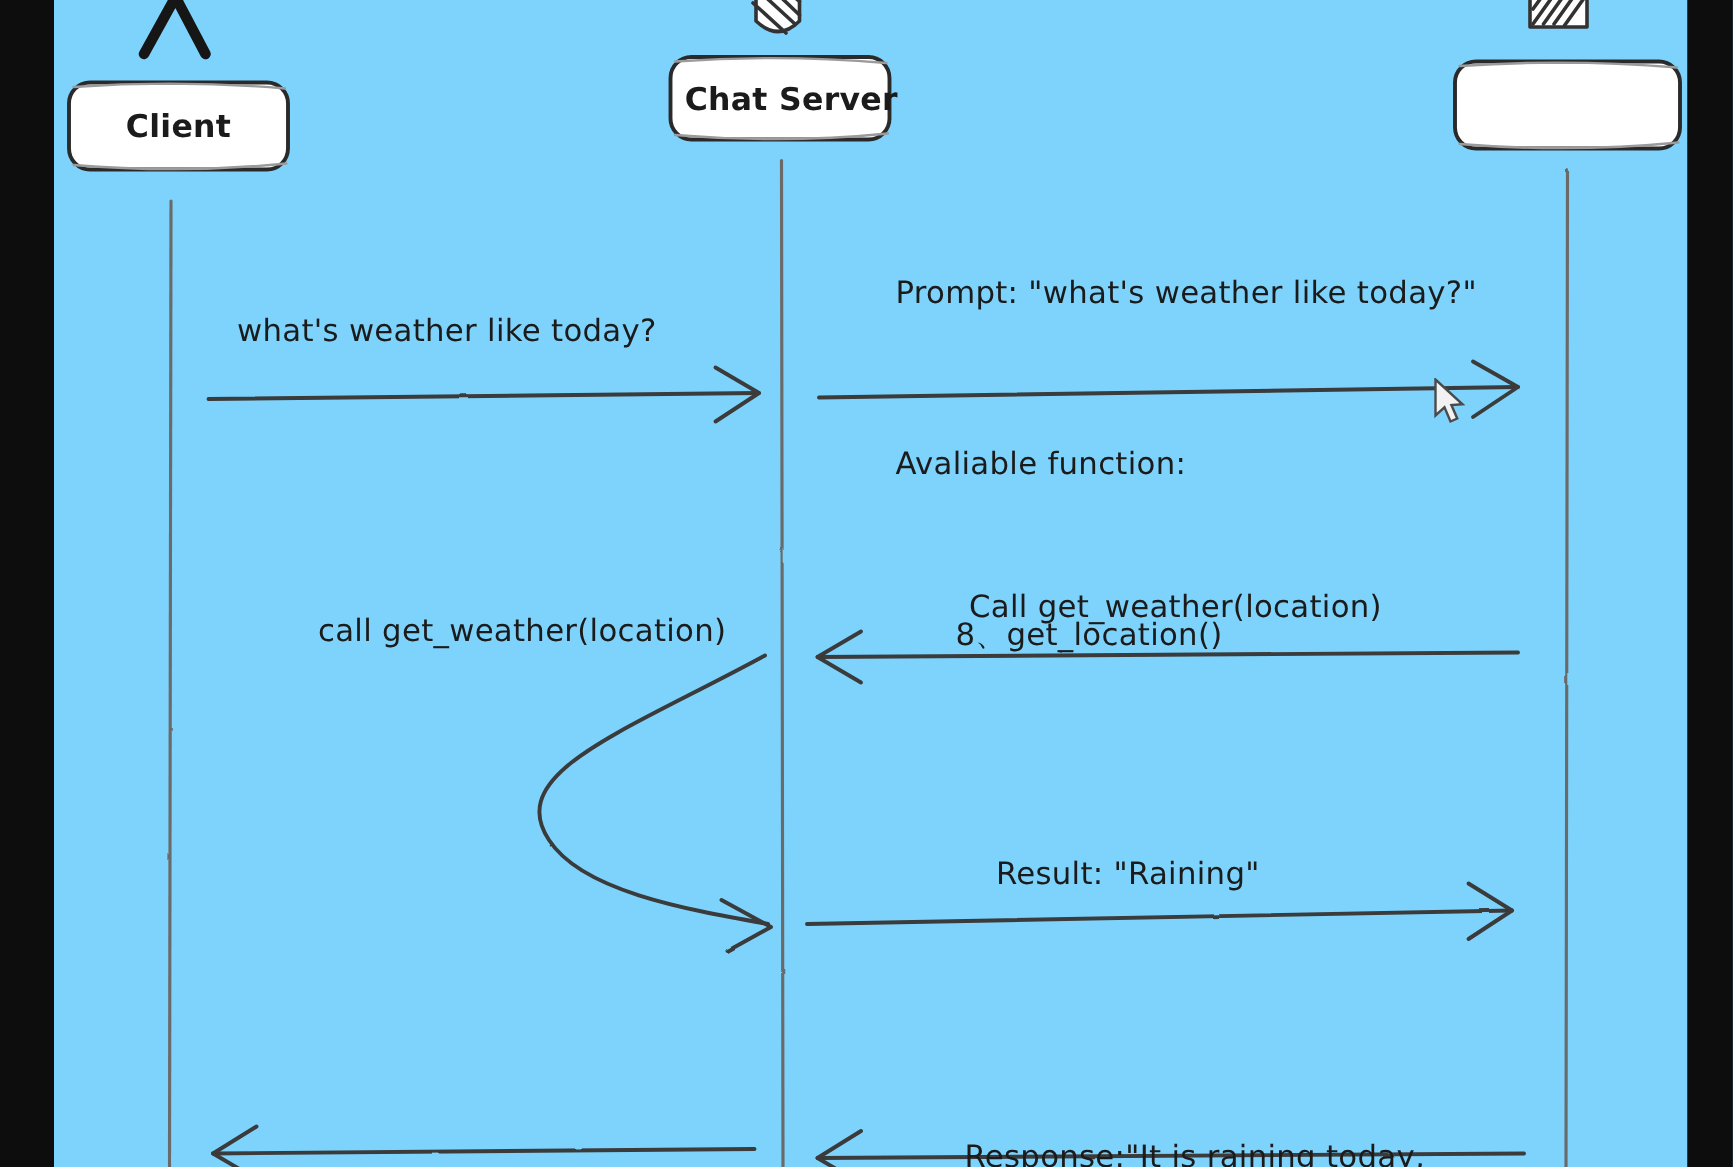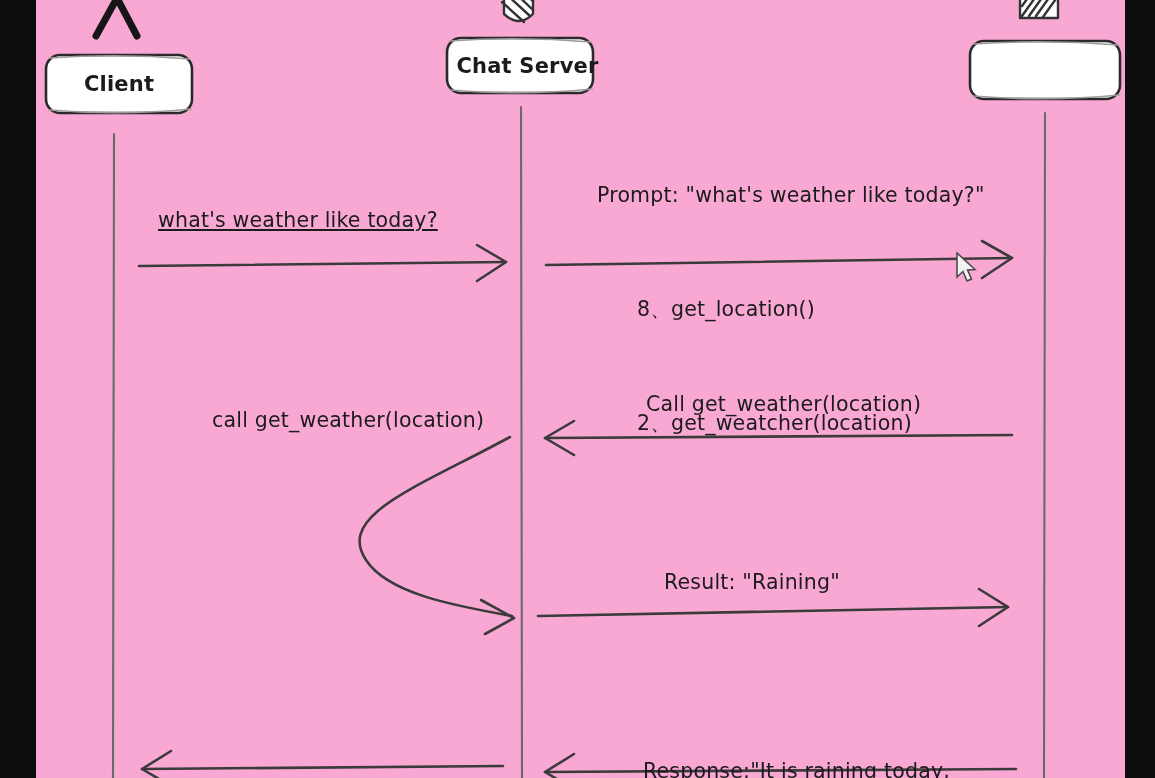--- a/index.html
+++ b/index.html
@@ -31,21 +31,21 @@
   .bar.left  { left: 0;   width: 36px; }
   .bar.right { left: 1125px; width: 30px; }
 
   
   #board {
     position: absolute;
     left: 36px;
     top: 0;
     width: 1089px;
     height: 778px;
-    background: #f9a8d4;
+    background: #7dd3fc;
     overflow: hidden;
   }
   #sketch {
     position: absolute;
     left: 0; top: 0;
     width: 1089px;
     height: 778px;
   }
 
   
@@ -179,25 +179,25 @@
       </g>
     </svg>
 
     <div class="lbl node-label" style="left:10px; top:72px; width:146px;">Client</div>
 
     <div class="lbl node-label" style="left:411px; top:54px; width:161px;">Chat Server</div>
 
 
     <div class="lbl note" style="left:561px; top:100px;">
       <div>Prompt: "what's weather like today?"</div>
+      <div>Avaliable function:</div>
       <div class="indent">8、get_location()</div>
-      <div class="indent">2、get_weatcher(location)</div>
     </div>
 
-    <div class="lbl msg" style="left:122px; top:208px;text-decoration:underline;">what's weather like today?</div>
+    <div class="lbl msg" style="left:122px; top:208px;">what's weather like today?</div>
 
     <div class="lbl msg" style="left:176px; top:408px;">call get_weather(location)</div>
 
     <div class="lbl msg" style="left:610px; top:392px;">Call get_weather(location)</div>
 
     <div class="lbl msg" style="left:628px; top:570px;">Result: "Raining"</div>
 
     <div class="lbl msg" style="left:166px; top:674px; line-height:52px;">
       
       

